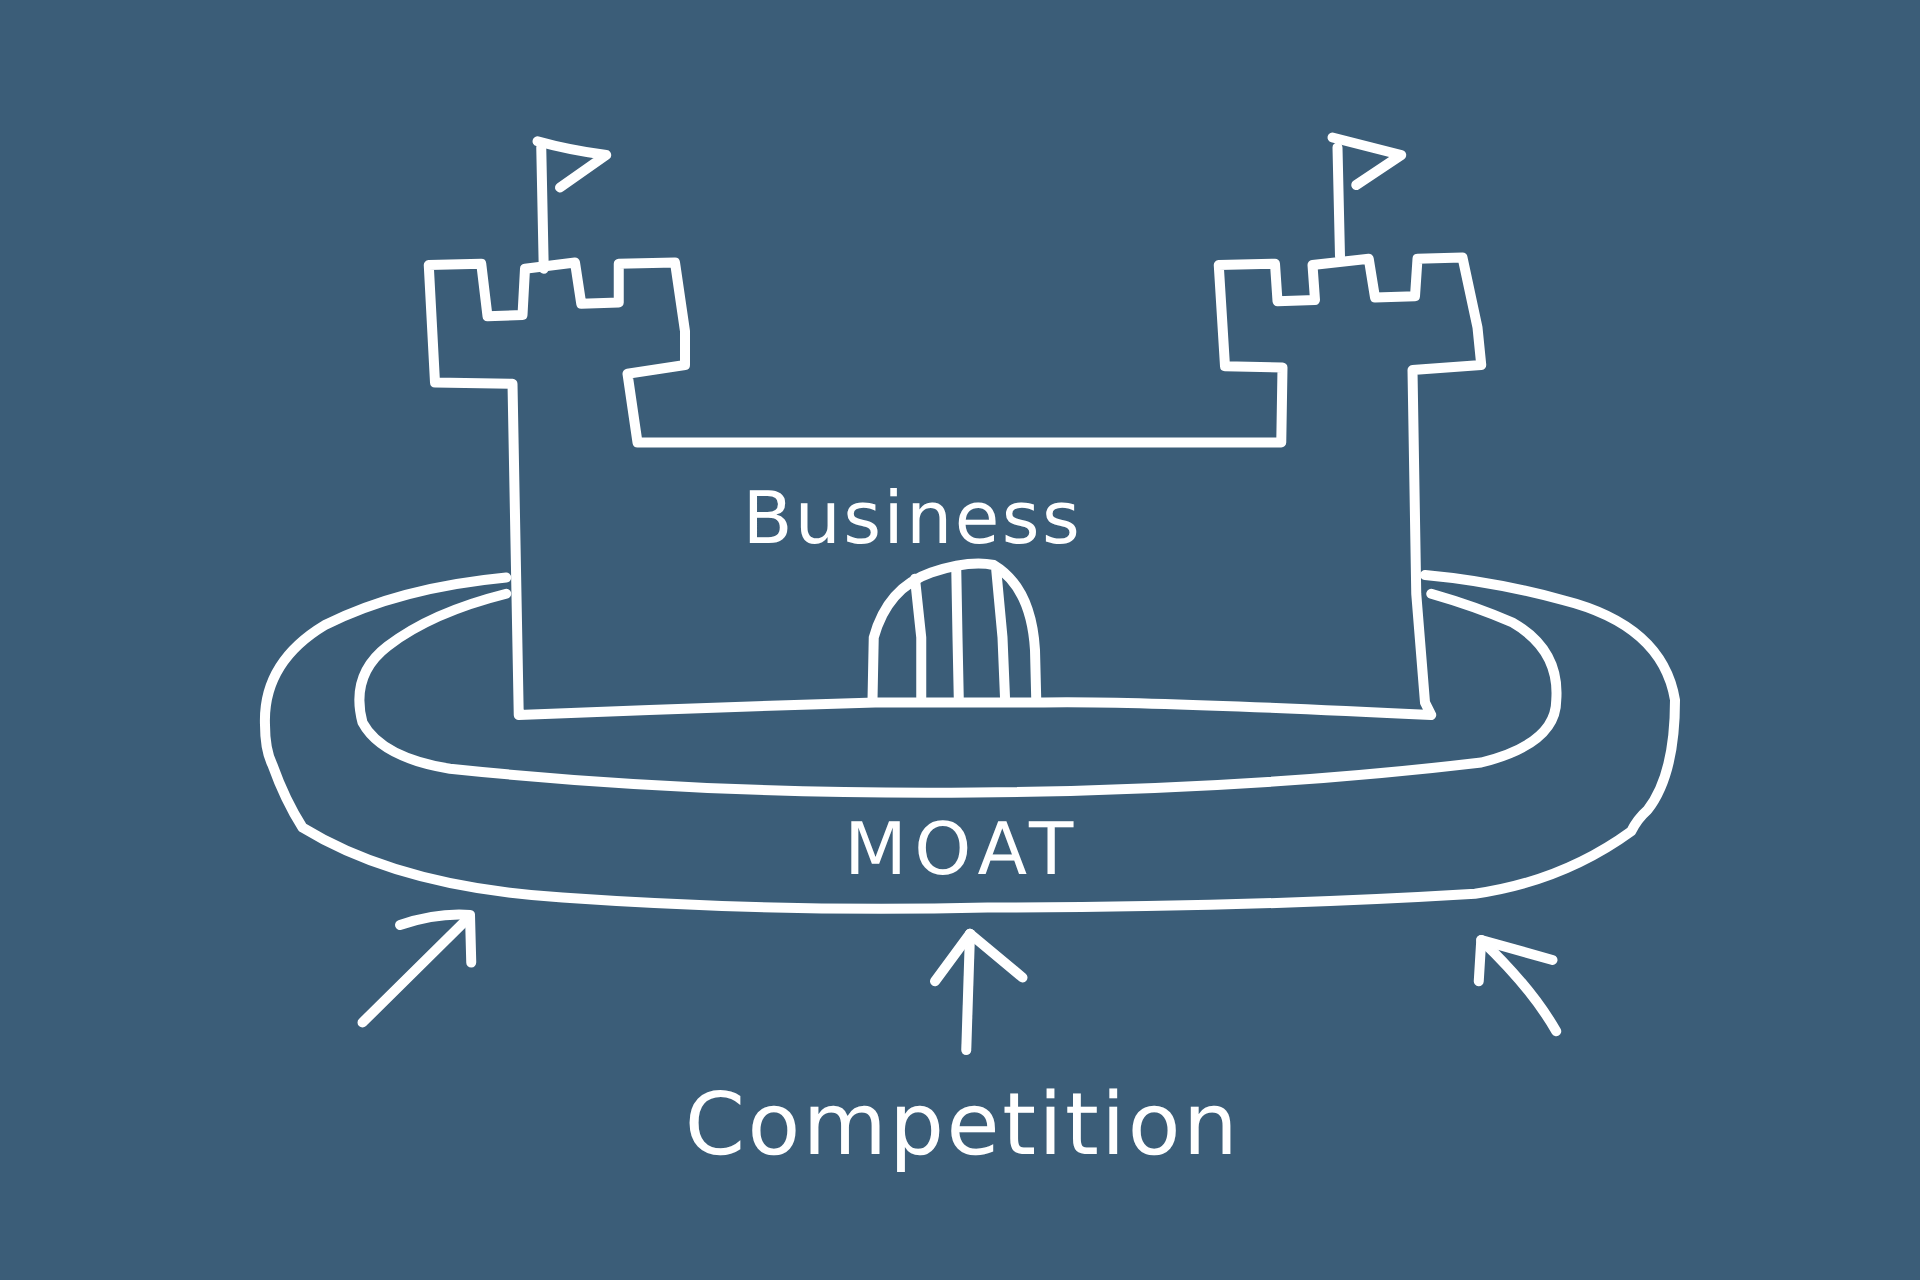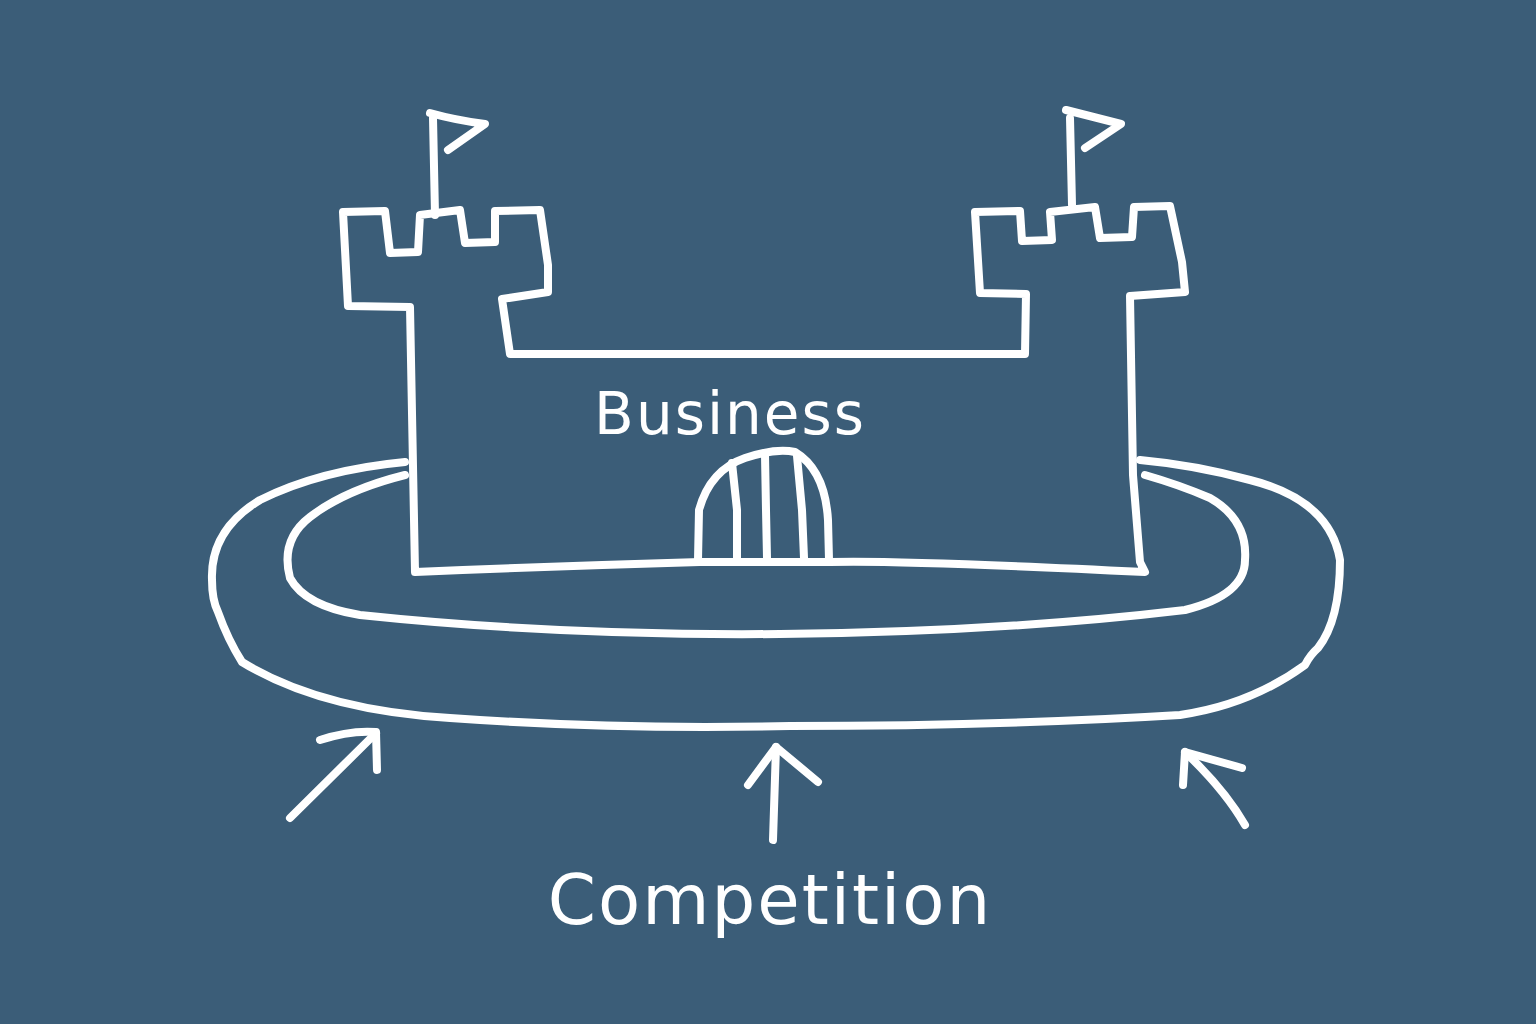--- a/index.html
+++ b/index.html
@@ -126,14 +126,15 @@
       <path class="stroke" d="M773 840 L776 747"></path>
       <path class="stroke" d="M748 785 L776 747 L818 782"></path>
     </g>
     <g>
       <path class="stroke" d="M1245 825 Q1225 790 1185 752"></path>
       <path class="stroke" d="M1183 785 L1185 752 L1242 768"></path>
     </g>
   </svg>
 
   <div class="label label-business">Business</div>
+  <div class="label label-moat">MOAT</div>
   <div class="label label-competition">Competition</div>
 </div>
 
 </body></html>

